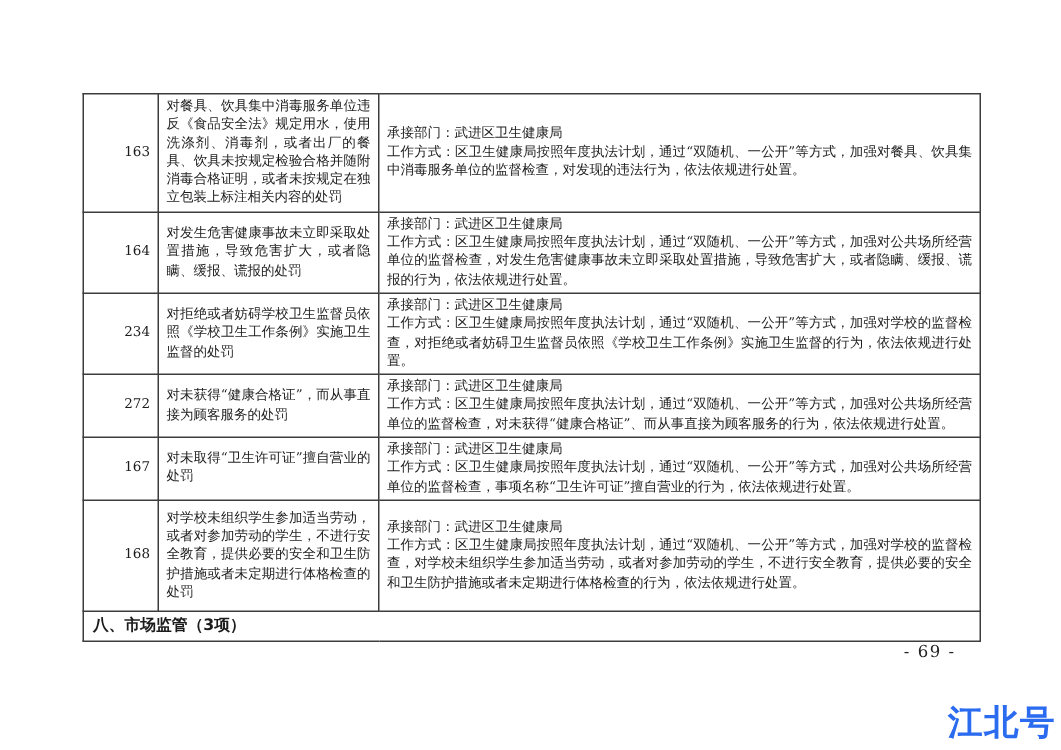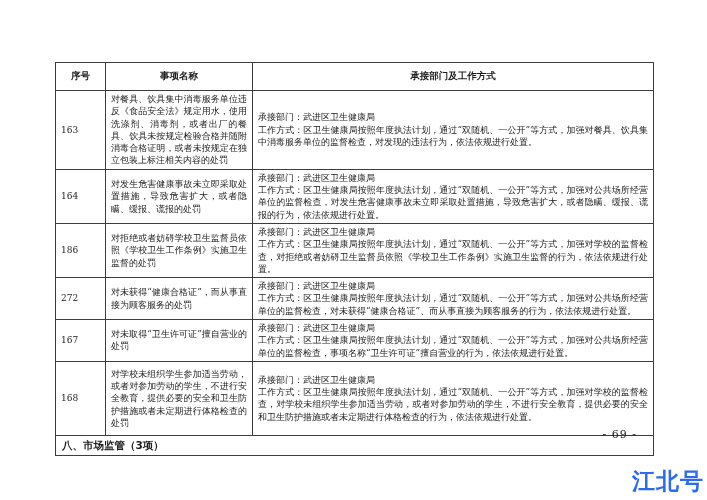--- a/index.html
+++ b/index.html
@@ -25,21 +25,21 @@
   .col-name{width:147px;}
   .col-detail{width:401px;}
   tr.hdr{height:28px;}
   tr.r0{height:62px;}
   tr.r1{height:48px;}
   tr.r2{height:42px;}
   tr.r3{height:40px;}
   tr.r4{height:36px;}
   tr.r5{height:74px;}
   tr.sec{height:20px;}
-  td.seq{text-align:left;}
+  td.seq{text-align:right;}
   td.name{text-align:justify;margin-top:19px;}
   td.detail p{margin:0;text-align:justify;}
   td.section-cell{
     font-weight:bold;font-size:10.5px;text-align:left;padding-left:6px;
     font-family:"DejaVu Sans","Liberation Sans",sans-serif;
   }
   .page-number{
     position:absolute;top:428px;right:70px;
     font-size:11px;letter-spacing:1px;color:#222;
   }
@@ -54,46 +54,41 @@
 
 <div class="sheet">
 
   <table class="doc-table">
     <colgroup>
       <col class="col-seq">
         <col class="col-name">
         <col class="col-detail">
     </colgroup>
     <tbody>
-        <tr class="hdr">
-      <th>序号</th>
-      <th>事项名称</th>
-      <th>承接部门及工作方式</th>
-    </tr>
 
     <tr class="r0">
       <td class="seq">163</td>
       <td class="name">对餐具、饮具集中消毒服务单位违反《食品安全法》规定用水，使用洗涤剂、消毒剂，或者出厂的餐具、饮具未按规定检验合格并随附消毒合格证明，或者未按规定在独立包装上标注相关内容的处罚</td>
       <td class="detail">
         <p>承接部门：武进区卫生健康局</p>
         <p>工作方式：区卫生健康局按照年度执法计划，通过“双随机、一公开”等方式，加强对餐具、饮具集中消毒服务单位的监督检查，对发现的违法行为，依法依规进行处置。</p>
       </td>
     </tr>
 
     <tr class="r1">
       <td class="seq">164</td>
       <td class="name">对发生危害健康事故未立即采取处置措施，导致危害扩大，或者隐瞒、缓报、谎报的处罚</td>
       <td class="detail">
         <p>承接部门：武进区卫生健康局</p>
         <p>工作方式：区卫生健康局按照年度执法计划，通过“双随机、一公开”等方式，加强对公共场所经营单位的监督检查，对发生危害健康事故未立即采取处置措施，导致危害扩大，或者隐瞒、缓报、谎报的行为，依法依规进行处置。</p>
       </td>
     </tr>
 
     <tr class="r2">
-      <td class="seq">186</td>
+      <td class="seq">234</td>
       <td class="name">对拒绝或者妨碍学校卫生监督员依照《学校卫生工作条例》实施卫生监督的处罚</td>
       <td class="detail">
         <p>承接部门：武进区卫生健康局</p>
         <p>工作方式：区卫生健康局按照年度执法计划，通过“双随机、一公开”等方式，加强对学校的监督检查，对拒绝或者妨碍卫生监督员依照《学校卫生工作条例》实施卫生监督的行为，依法依规进行处置。</p>
       </td>
     </tr>
 
     <tr class="r3">
       <td class="seq">272</td>
       <td class="name">对未获得“健康合格证”，而从事直接为顾客服务的处罚</td>

